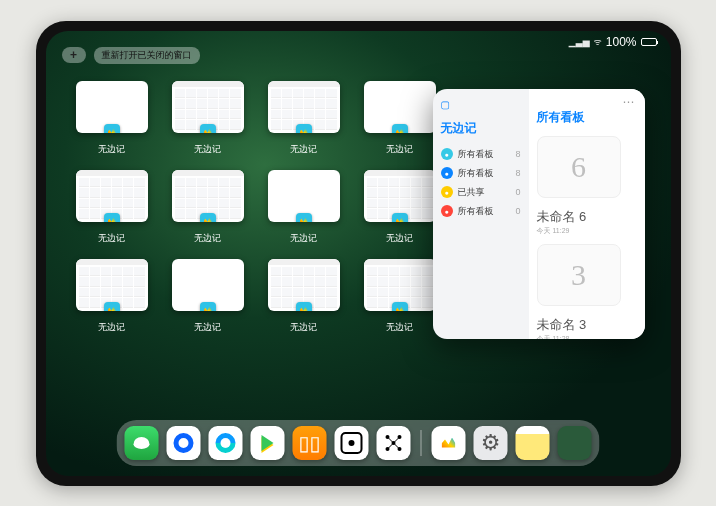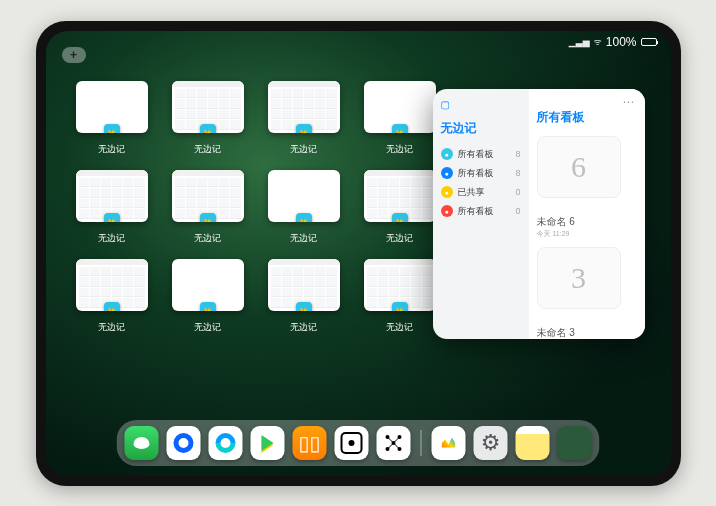--- a/index.html
+++ b/index.html
@@ -198,21 +198,21 @@
   }
   .board-preview {
     width:84px;height:62px;
     background:#fafafa;
     border:1px solid #eee;
     border-radius:8px;
     display:flex;align-items:center;justify-content:center;
     font-size:30px; color:#bfbfbf;
     font-family: cursive;
   }
-  .board-label { font-size:10px; color:#555; margin-top:17px; }
+  .board-label { font-size:13px; color:#555; margin-top:10px; }
   .board-date  { font-size:7px; color:#aaa; }
 
   
   .dock {
     position:absolute;
     bottom:10px;
     left:50%;
     transform:translateX(-50%);
     background:rgba(255,255,255,.28);
     border-radius:20px;
@@ -265,20 +265,21 @@
 
     <div class="status-bar">
       <span class="cell">▁▃▅</span>
       <span class="wifi">ᯤ</span>
       <span class="batlabel">100%</span>
       <span class="bat"></span>
     </div>
 
     <div class="top-controls">
       <div class="plus-btn">+</div>
+      <div class="reopen-pill">重新打开已关闭的窗口</div>
     </div>
 
     <div class="win-grid" id="winGrid">
         <div class="win-item">
           <div class="win-thumb">
             <div class="app-icon"></div>
           </div>
           <div class="win-label">无边记</div>
         </div>
         <div class="win-item">

